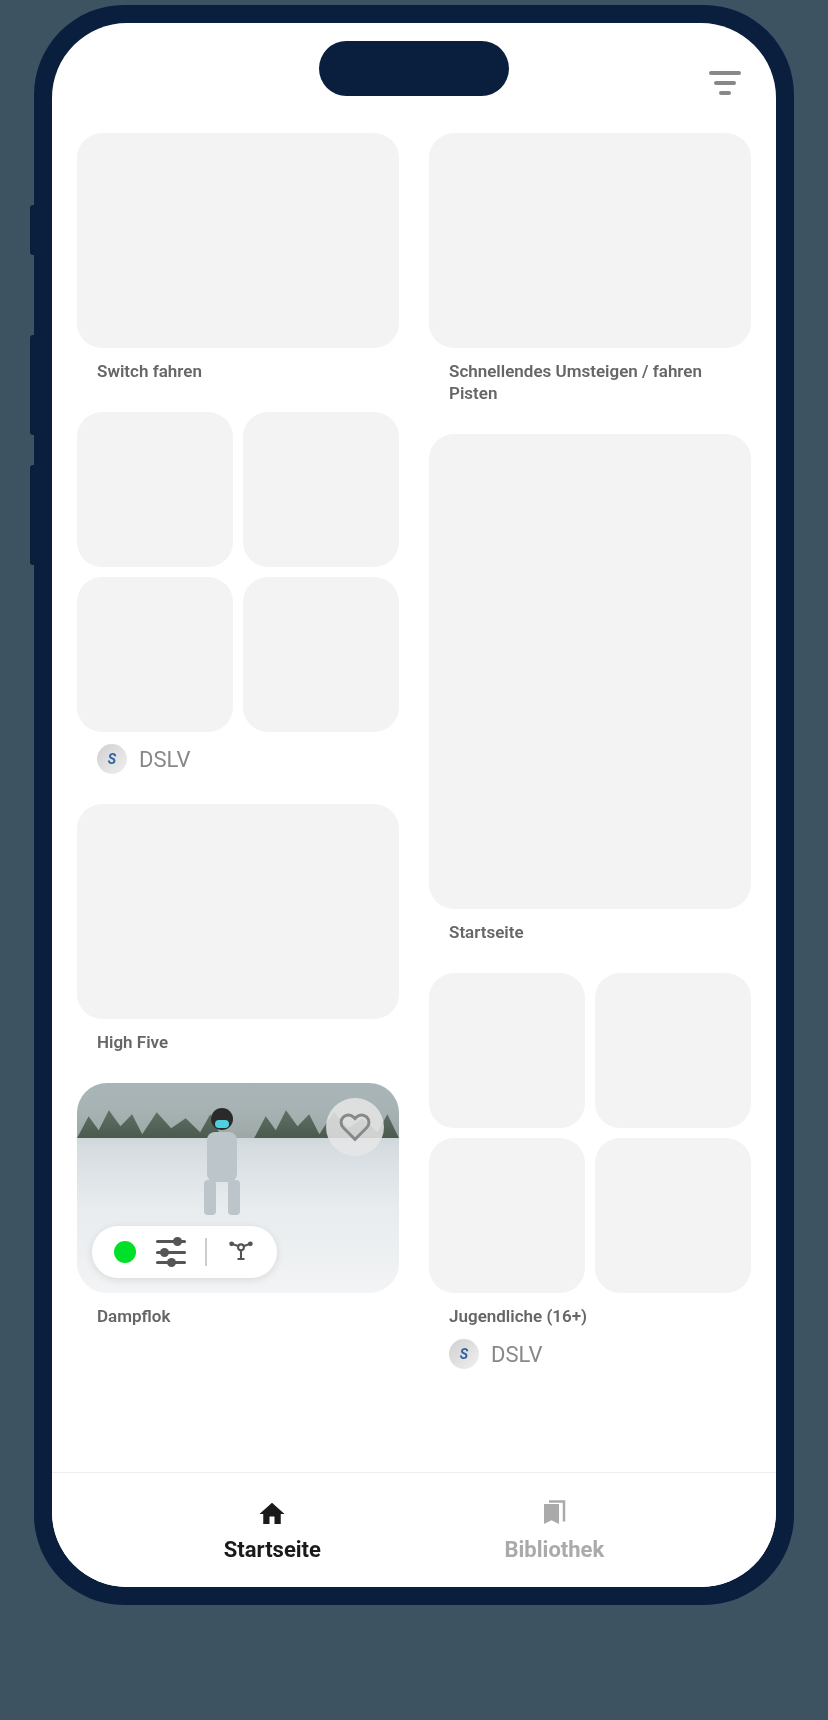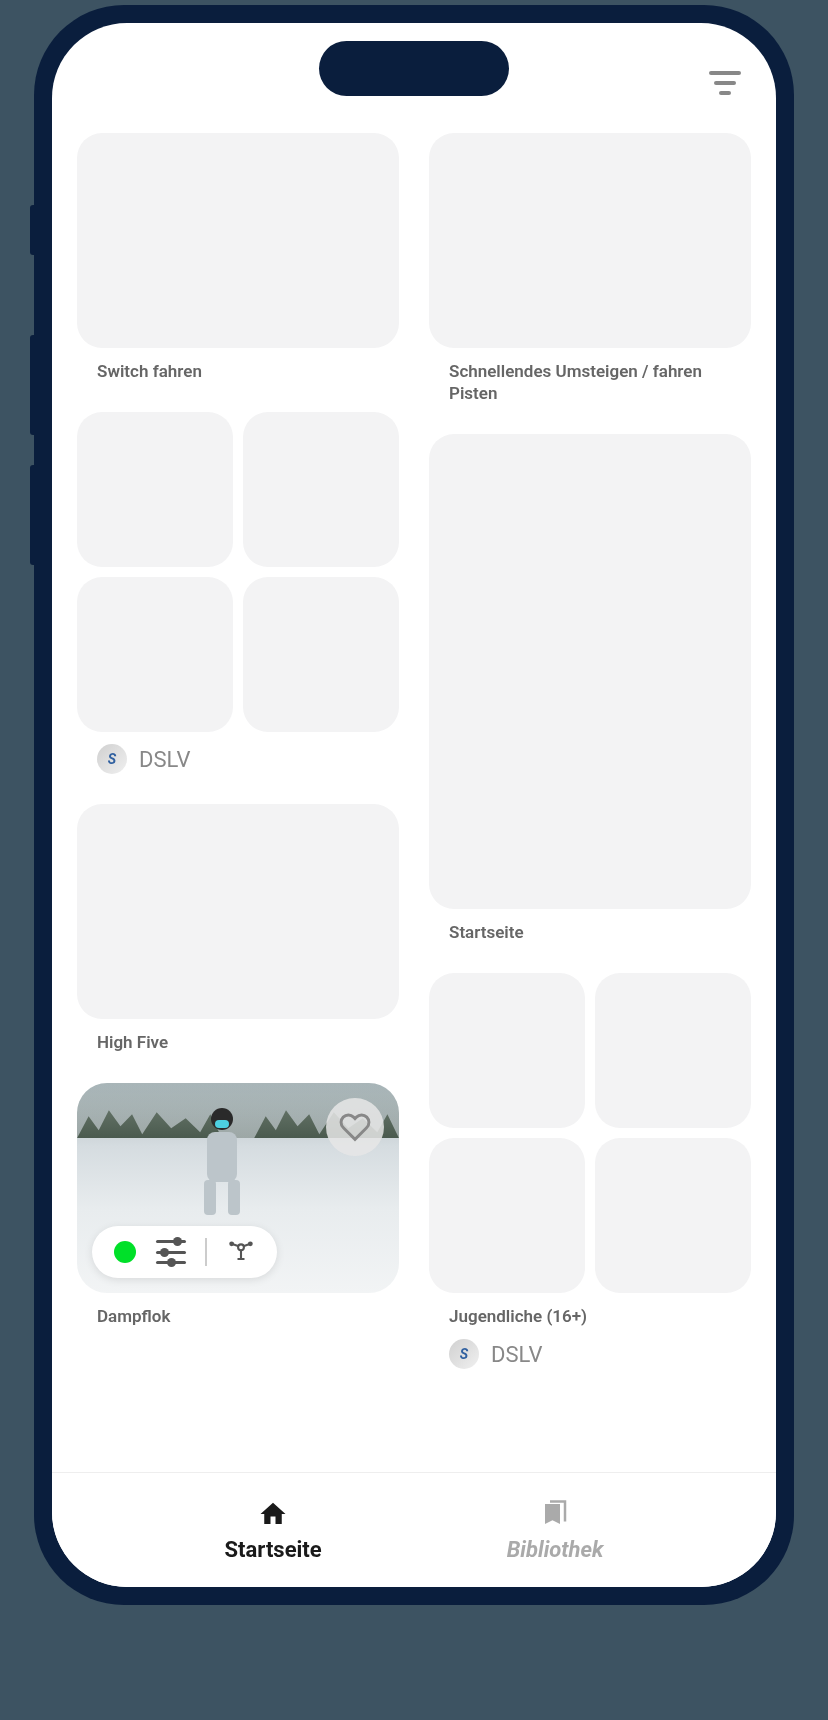--- a/index.html
+++ b/index.html
@@ -320,21 +320,21 @@
     .nav-icon {
       width: 30px;
       height: 30px;
     }
     .nav-label {
       font-size: 22px;
       font-weight: 700;
     }
     .nav-active { color: #1a1a1a; }
     .nav-active .nav-label { color: #1a1a1a; }
-    .nav-inactive { color: #aaa; font-style: italic; }
+    .nav-inactive { color: #aaa; }
     .nav-inactive .nav-label { color: #aaa; }
   </style>
 </head>
 <body>
 
 <div class="phone-frame">
   <div class="side-button-left-1"></div>
   <div class="side-button-left-2"></div>
   <div class="side-button-left-3"></div>
   <div class="screen">

